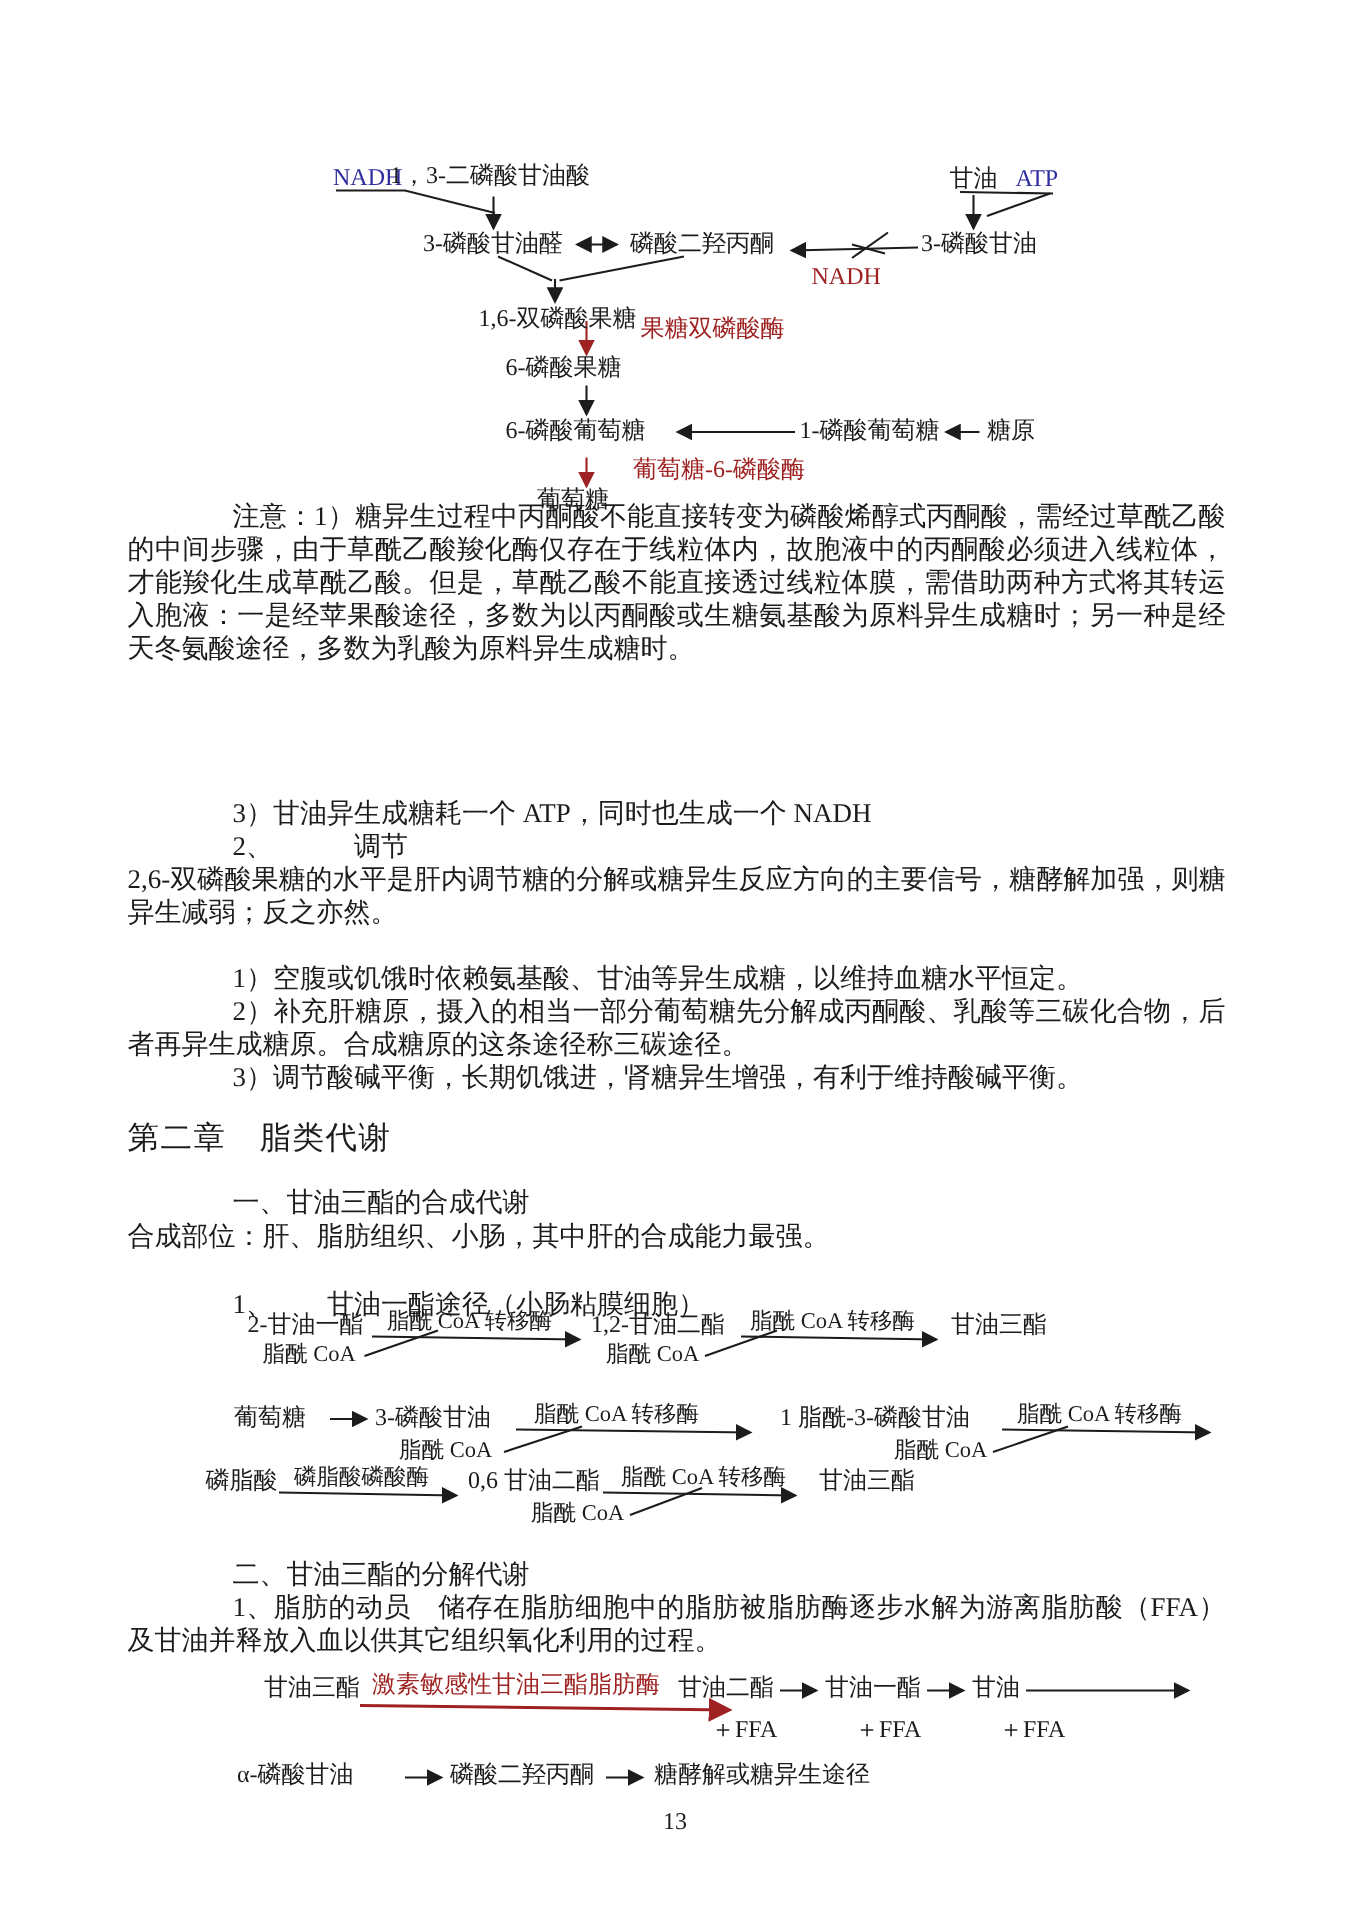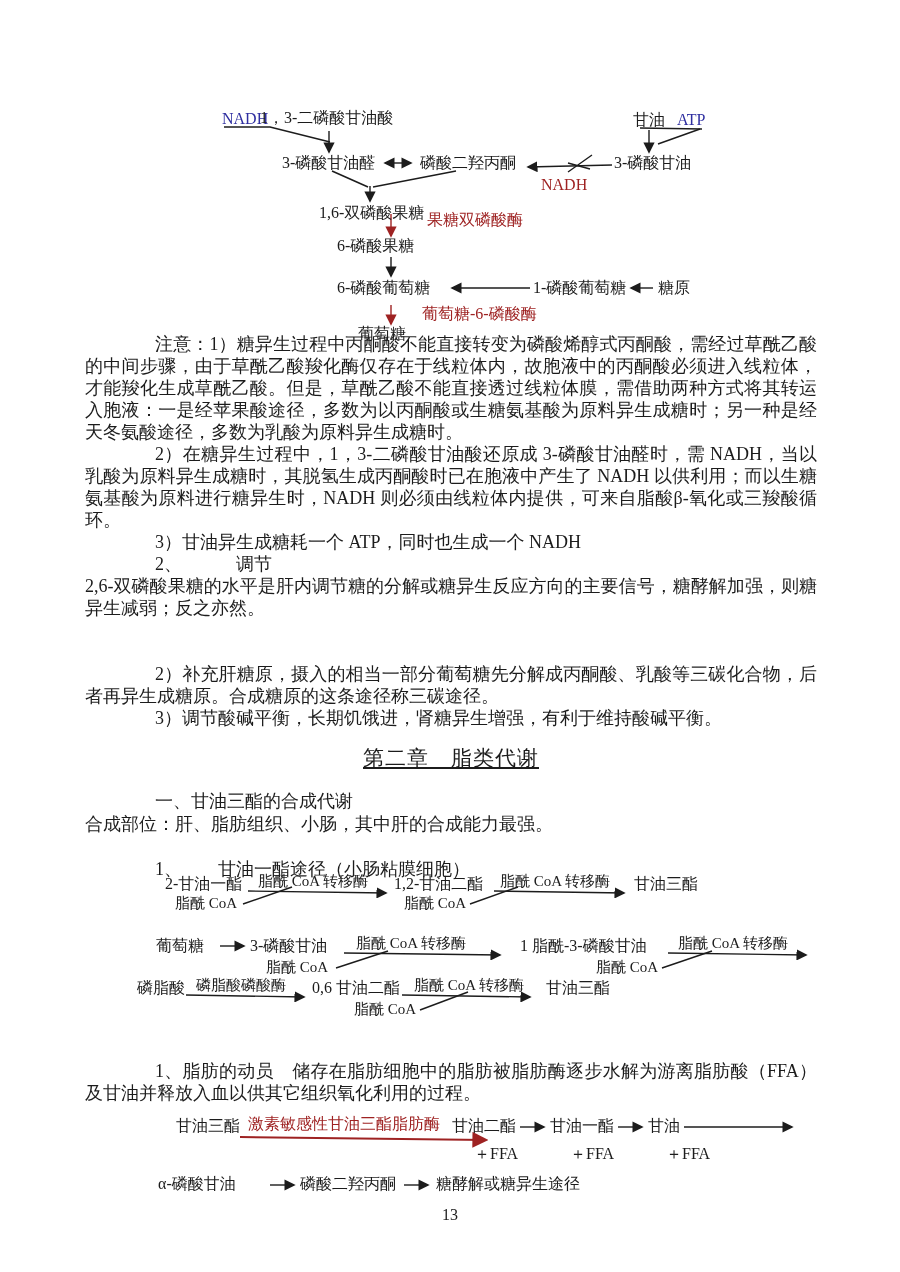--- a/index.html
+++ b/index.html
@@ -6,21 +6,21 @@
   .page{position:relative;width:900px;height:1272px;background:#ffffff;margin:0 auto;
         font-family:"Liberation Serif","DejaVu Serif",serif;color:#1c1c1c;overflow:hidden;}
   .overlay{position:absolute;left:0;top:0;pointer-events:none;}
   .lbl{position:absolute;white-space:nowrap;font-size:16px;line-height:17px;}
   .sm{font-size:15px;}
   .blue{color:#2e2ea0;}
   .red{color:#9e2222;}
   .para{position:absolute;left:85px;width:732px;text-align:justify;font-size:18px;
         line-height:22px;text-indent:70px;}
   .noindent{text-indent:0;}
-  .chapter{position:absolute;left:85px;width:732px;text-align:center;font-size:21px;letter-spacing:1px;text-decoration:underline;}
+  .chapter{position:absolute;left:85px;width:732px;text-align:left;font-size:21px;letter-spacing:1px;}
   .pageno{position:absolute;left:0;top:1206px;width:900px;text-align:center;font-size:16px;}
   svg line,svg polyline,svg path{stroke:#1c1c1c;stroke-width:1.4;fill:none;}
   svg .redln{stroke:#9e2222;}
   svg .thick{stroke-width:2;}
 </style>
 </head>
 <body>
 
 <div class="page">
 
@@ -86,24 +86,24 @@
   <div class="lbl" style="left:319px;top:204px">1,6-双磷酸果糖</div>
   <div class="lbl red" style="left:427px;top:211px">果糖双磷酸酶</div>
   <div class="lbl" style="left:337px;top:237px">6-磷酸果糖</div>
   <div class="lbl" style="left:337px;top:279px">6-磷酸葡萄糖</div>
   <div class="lbl" style="left:533px;top:279px">1-磷酸葡萄糖</div>
   <div class="lbl" style="left:658px;top:279px">糖原</div>
   <div class="lbl red" style="left:422px;top:305px">葡萄糖-6-磷酸酶</div>
   <div class="lbl" style="left:358px;top:325px">葡萄糖</div>
 
   <div class="para" style="top:333px">注意：1）糖异生过程中丙酮酸不能直接转变为磷酸烯醇式丙酮酸，需经过草酰乙酸的中间步骤，由于草酰乙酸羧化酶仅存在于线粒体内，故胞液中的丙酮酸必须进入线粒体，才能羧化生成草酰乙酸。但是，草酰乙酸不能直接透过线粒体膜，需借助两种方式将其转运入胞液：一是经苹果酸途径，多数为以丙酮酸或生糖氨基酸为原料异生成糖时；另一种是经天冬氨酸途径，多数为乳酸为原料异生成糖时。</div>
-  <div class="para" style="top:443px">2）在糖异生过程中，1，3-二磷酸甘油酸还原成 3-磷酸甘油醛时，需 NADH，当以乳酸为原料异生成糖时，其脱氢生成丙酮酸时已在胞液中产生了 NADH 以供利用；而以生糖氨基酸为原料进行糖异生时，NADH 则必须由线粒体内提供，可来自脂酸β-氧化或三羧酸循环。</div>
   <div class="para" style="top:531px">3）甘油异生成糖耗一个 ATP，同时也生成一个 NADH</div>
   <div class="para" style="top:553px">2、　　　调节</div>
   <div class="para noindent" style="top:575px">2,6-双磷酸果糖的水平是肝内调节糖的分解或糖异生反应方向的主要信号，糖酵解加强，则糖异生减弱；反之亦然。</div>
+  <div class="para" style="top:641px">1）空腹或饥饿时依赖氨基酸、甘油等异生成糖，以维持血糖水平恒定。</div>
   <div class="para" style="top:663px">2）补充肝糖原，摄入的相当一部分葡萄糖先分解成丙酮酸、乳酸等三碳化合物，后者再异生成糖原。合成糖原的这条途径称三碳途径。</div>
   <div class="para" style="top:707px">3）调节酸碱平衡，长期饥饿进，肾糖异生增强，有利于维持酸碱平衡。</div>
 
   <div class="chapter" style="top:744px">第二章　脂类代谢</div>
 
   <div class="para noindent" style="top:813px">合成部位：肝、脂肪组织、小肠，其中肝的合成能力最强。</div>
   <div class="para" style="top:790px">一、甘油三酯的合成代谢</div>
   <div class="para" style="top:858px">1、　　甘油一酯途径（小肠粘膜细胞）</div>
 
   <div class="lbl" style="left:165px;top:875px">2-甘油一酯</div>
@@ -123,20 +123,21 @@
   <div class="lbl sm" style="left:266px;top:959px">脂酰 CoA</div>
   <div class="lbl sm" style="left:596px;top:959px">脂酰 CoA</div>
 
   <div class="lbl" style="left:137px;top:979px">磷脂酸</div>
   <div class="lbl sm" style="left:196px;top:977px">磷脂酸磷酸酶</div>
   <div class="lbl" style="left:312px;top:979px">0,6 甘油二酯</div>
   <div class="lbl sm" style="left:414px;top:977px">脂酰 CoA 转移酶</div>
   <div class="lbl" style="left:546px;top:979px">甘油三酯</div>
   <div class="lbl sm" style="left:354px;top:1001px">脂酰 CoA</div>
 
+  <div class="para" style="top:1038px">二、甘油三酯的分解代谢</div>
   <div class="para" style="top:1060px">1、脂肪的动员　储存在脂肪细胞中的脂肪被脂肪酶逐步水解为游离脂肪酸（FFA）及甘油并释放入血以供其它组织氧化利用的过程。</div>
 
   <div class="lbl" style="left:176px;top:1117px">甘油三酯</div>
   <div class="lbl red" style="left:248px;top:1115px">激素敏感性甘油三酯脂肪酶</div>
   <div class="lbl" style="left:452px;top:1117px">甘油二酯</div>
   <div class="lbl" style="left:550px;top:1117px">甘油一酯</div>
   <div class="lbl" style="left:648px;top:1117px">甘油</div>
   <div class="lbl" style="left:474px;top:1145px">＋FFA</div>
   <div class="lbl" style="left:570px;top:1145px">＋FFA</div>
   <div class="lbl" style="left:666px;top:1145px">＋FFA</div>

